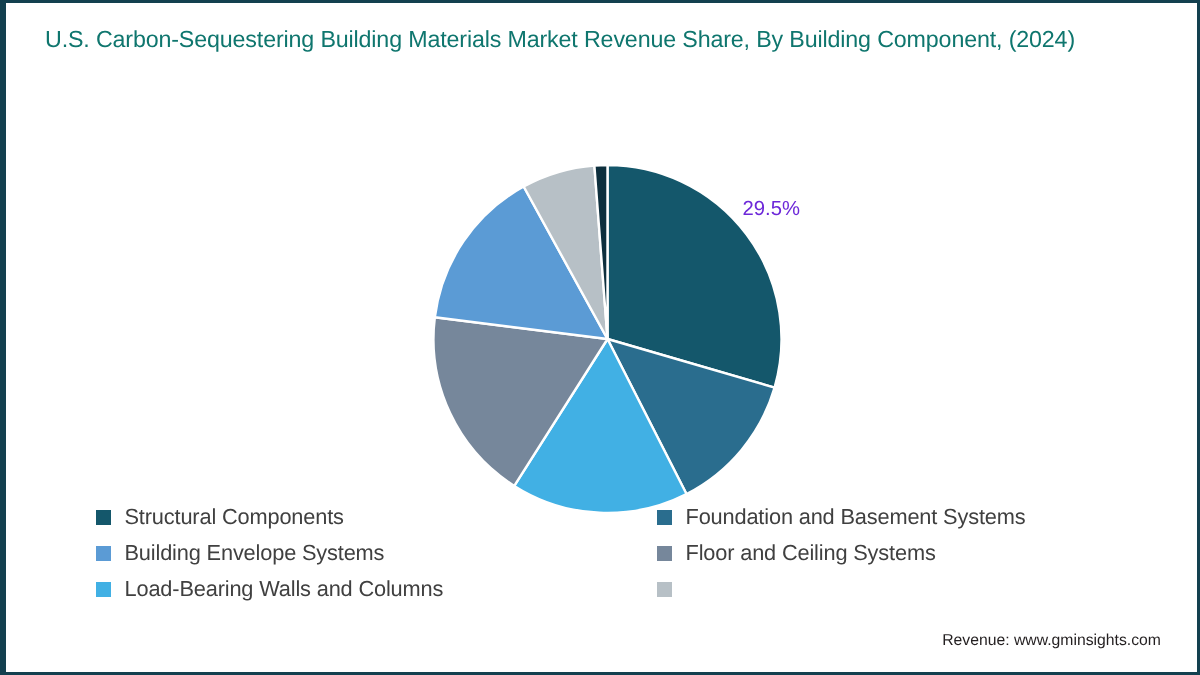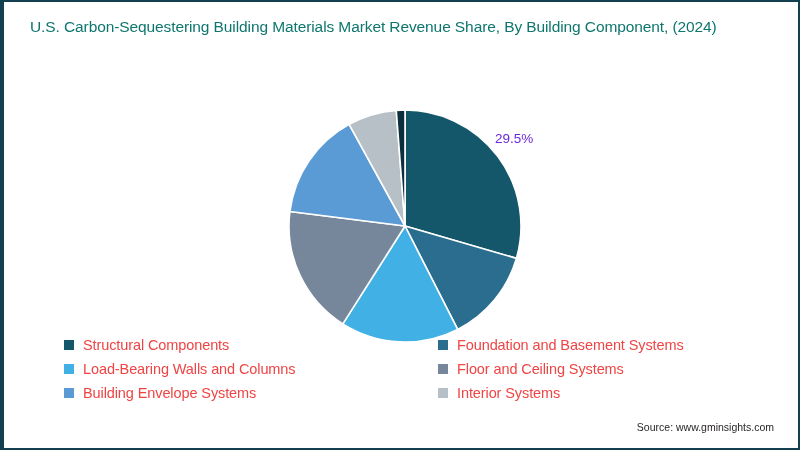--- a/index.html
+++ b/index.html
@@ -76,21 +76,21 @@
     height: 24px;
   }
   .legend-swatch {
     width: 10px;
     height: 10px;
     flex: 0 0 10px;
     margin-right: 9px;
   }
   .legend-label {
     font-size: 14.5px;
-    color: #ef4444;
+    color: #404040;
     white-space: nowrap;
     letter-spacing: -0.1px;
   }
 
   #source {
     position: absolute;
     right: 26px;
     bottom: 17px;
     font-size: 10.5px;
     color: #231f20;
@@ -125,39 +125,38 @@
 
   <div id="value-label">29.5%</div>
 
   <div id="legend">
     <div class="legend-col left" id="legend-col-0">
         <div class="legend-item">
           <span class="legend-swatch" style="background: rgb(20, 87, 107);"></span>
           <span class="legend-label">Structural Components</span>
         </div>
         <div class="legend-item">
+          <span class="legend-swatch" style="background: rgb(91, 155, 213);"></span>
+          <span class="legend-label">Building Envelope Systems</span>
+        </div>
+        <div class="legend-item">
           <span class="legend-swatch" style="background: rgb(65, 176, 228);"></span>
           <span class="legend-label">Load-Bearing Walls and Columns</span>
-        </div>
-        <div class="legend-item">
-          <span class="legend-swatch" style="background: rgb(91, 155, 213);"></span>
-          <span class="legend-label">Building Envelope Systems</span>
         </div>
       </div>
     <div class="legend-col right" id="legend-col-1">
         <div class="legend-item">
           <span class="legend-swatch" style="background: rgb(42, 109, 142);"></span>
           <span class="legend-label">Foundation and Basement Systems</span>
         </div>
         <div class="legend-item">
           <span class="legend-swatch" style="background: rgb(118, 135, 155);"></span>
           <span class="legend-label">Floor and Ceiling Systems</span>
         </div>
         <div class="legend-item">
           <span class="legend-swatch" style="background: rgb(183, 192, 198);"></span>
-          <span class="legend-label">Interior Systems</span>
         </div>
       </div>
   </div>
 
-  <div id="source">Source: www.gminsights.com</div>
+  <div id="source">Revenue: www.gminsights.com</div>
 
 </div>
 
 </body></html>

